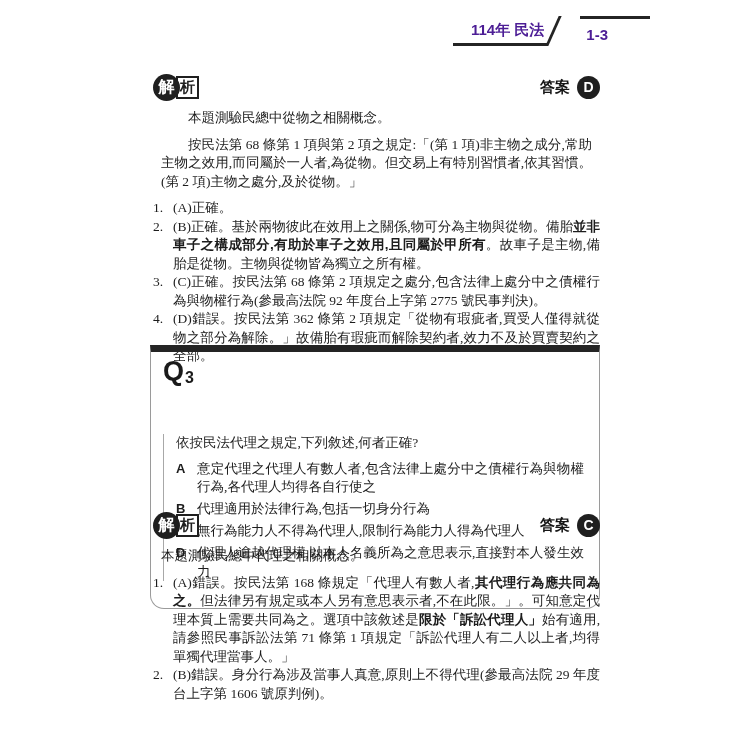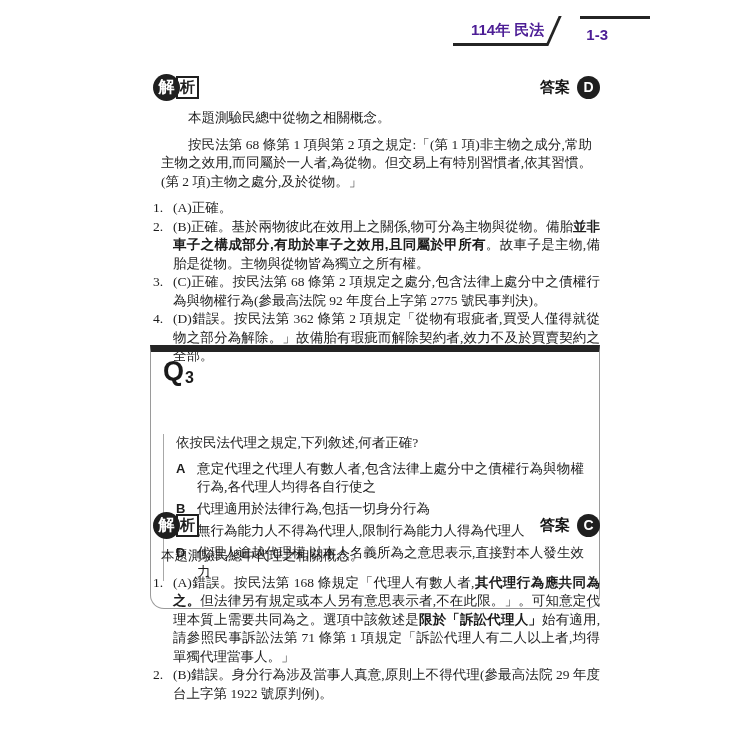--- a/index.html
+++ b/index.html
@@ -142,16 +142,16 @@
     </span>
   </div>
   <p>本題測驗民總中代理之相關概念。</p>
   <div>
       <div class="item">
         <span class="no">1.</span>
         <span class="body"><span>(A)錯誤。按民法第 168 條規定「代理人有數人者,</span><b>其代理行為應共同為之。</b><span>但法律另有規定或本人另有意思表示者,不在此限。」。可知意定代理本質上需要共同為之。選項中該敘述是</span><b>限於「訴訟代理人」</b><span>始有適用,請參照民事訴訟法第 71 條第 1 項規定「訴訟代理人有二人以上者,均得單獨代理當事人。」</span></span>
       </div>
       <div class="item">
         <span class="no">2.</span>
-        <span class="body"><span>(B)錯誤。身分行為涉及當事人真意,原則上不得代理(參最高法院 29 年度台上字第 1922 號原判例)。</span></span>
+        <span class="body"><span>(B)錯誤。身分行為涉及當事人真意,原則上不得代理(參最高法院 29 年度台上字第 1606 號原判例)。</span></span>
       </div>
     </div>
 </div>
 
 </body></html>

